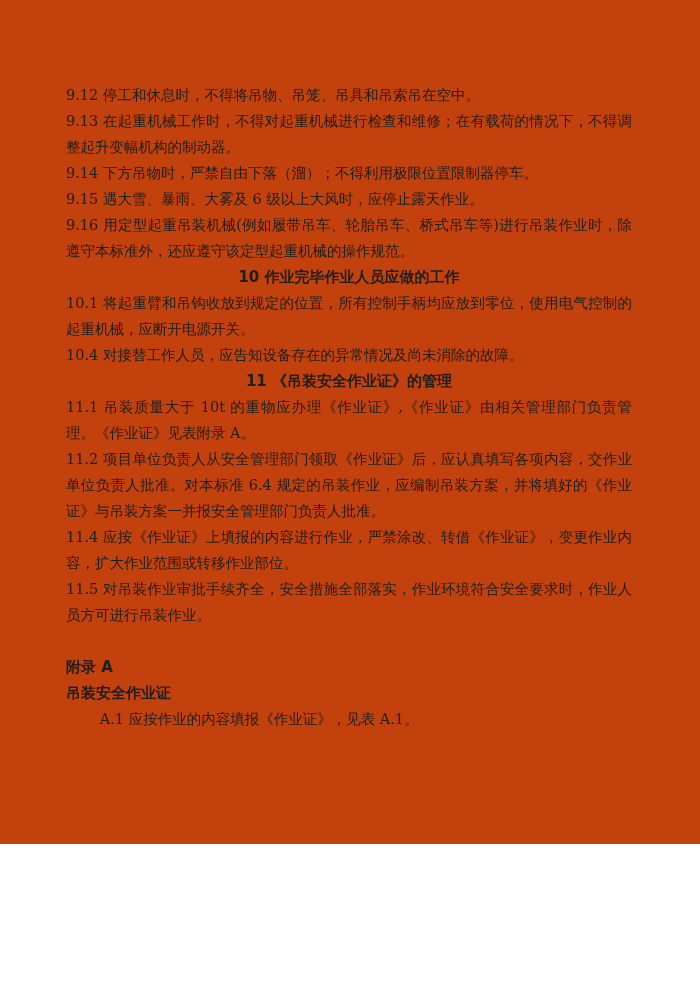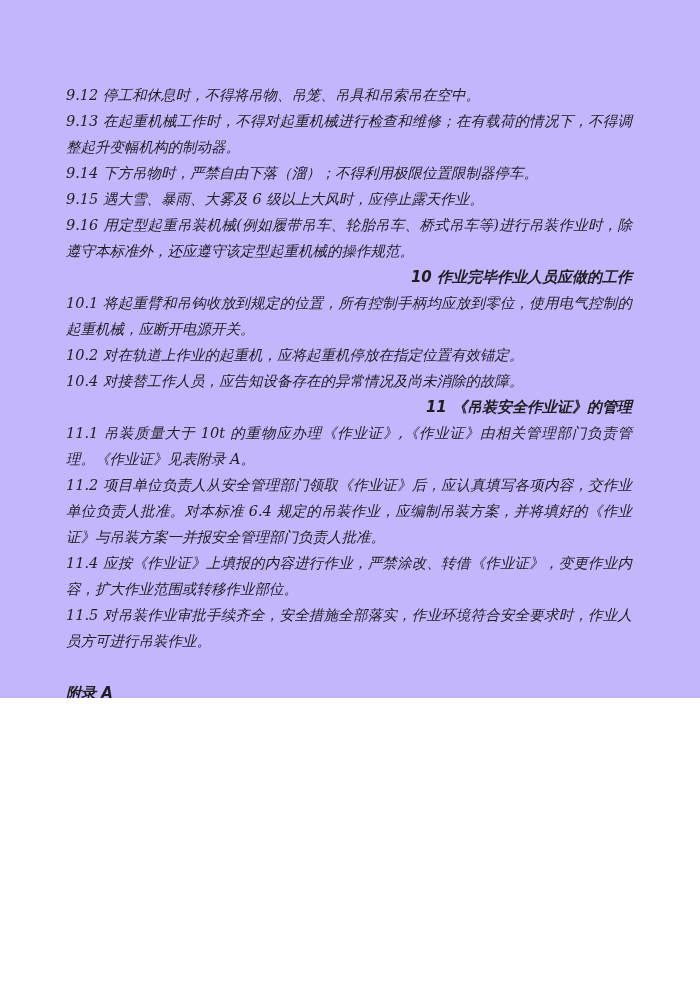--- a/index.html
+++ b/index.html
@@ -3,45 +3,44 @@
 <meta charset="utf-8">
 <style>
   html, body {
     margin: 0;
     padding: 0;
     background: #ffffff;
   }
   .page {
     position: relative;
     width: 700px;
-    height: 698px;
-    background: #c4b5fd;
+    height: 844px;
+    background: #c2410c;
     overflow: hidden;
-    font-style: italic;
   }
   .content {
     position: absolute;
     left: 66px;
     top: 82px;
     width: 566px;
     color: #1f1f1f;
     font-family: "DejaVu Serif", "Liberation Serif", serif;
     font-size: 14.5px;
     line-height: 26px;
     text-align: justify;
   }
   .content p {
     margin: 0;
     padding: 0;
   }
   p.heading {
     font-family: "DejaVu Sans", "Liberation Sans", sans-serif;
     font-weight: bold;
     font-size: 15px;
-    text-align: right;
+    text-align: center;
   }
   p.center {
     font-family: "DejaVu Sans", "Liberation Sans", sans-serif;
     font-weight: bold;
     font-size: 15px;
   }
   p.spaced {
     margin-top: 26px;
   }
   p.indent {
@@ -54,21 +53,20 @@
 
 <div class="page">
   <div class="content">
     <p class="body">9.12 停工和休息时，不得将吊物、吊笼、吊具和吊索吊在空中。</p>
     <p class="body">9.13 在起重机械工作时，不得对起重机械进行检查和维修；在有载荷的情况下，不得调整起升变幅机构的制动器。</p>
     <p class="body">9.14 下方吊物时，严禁自由下落（溜）；不得利用极限位置限制器停车。</p>
     <p class="body">9.15 遇大雪、暴雨、大雾及 6 级以上大风时，应停止露天作业。</p>
     <p class="body">9.16 用定型起重吊装机械(例如履带吊车、轮胎吊车、桥式吊车等)进行吊装作业时，除遵守本标准外，还应遵守该定型起重机械的操作规范。</p>
     <p class="heading">10 作业完毕作业人员应做的工作</p>
     <p class="body">10.1 将起重臂和吊钩收放到规定的位置，所有控制手柄均应放到零位，使用电气控制的起重机械，应断开电源开关。</p>
-    <p class="body">10.2 对在轨道上作业的起重机，应将起重机停放在指定位置有效锚定。</p>
     <p class="body">10.4 对接替工作人员，应告知设备存在的异常情况及尚未消除的故障。</p>
     <p class="heading">11 《吊装安全作业证》的管理</p>
     <p class="body">11.1 吊装质量大于 10t 的重物应办理《作业证》,《作业证》由相关管理部门负责管理。《作业证》见表附录 A。</p>
     <p class="body">11.2 项目单位负责人从安全管理部门领取《作业证》后，应认真填写各项内容，交作业单位负责人批准。对本标准 6.4 规定的吊装作业，应编制吊装方案，并将填好的《作业证》与吊装方案一并报安全管理部门负责人批准。</p>
     <p class="body">11.4 应按《作业证》上填报的内容进行作业，严禁涂改、转借《作业证》，变更作业内容，扩大作业范围或转移作业部位。</p>
     <p class="body">11.5 对吊装作业审批手续齐全，安全措施全部落实，作业环境符合安全要求时，作业人员方可进行吊装作业。</p>
     <p class="center spaced">附录 A</p>
     <p class="center">吊装安全作业证</p>
     <p class="indent">A.1 应按作业的内容填报《作业证》，见表 A.1。</p>
   </div>

